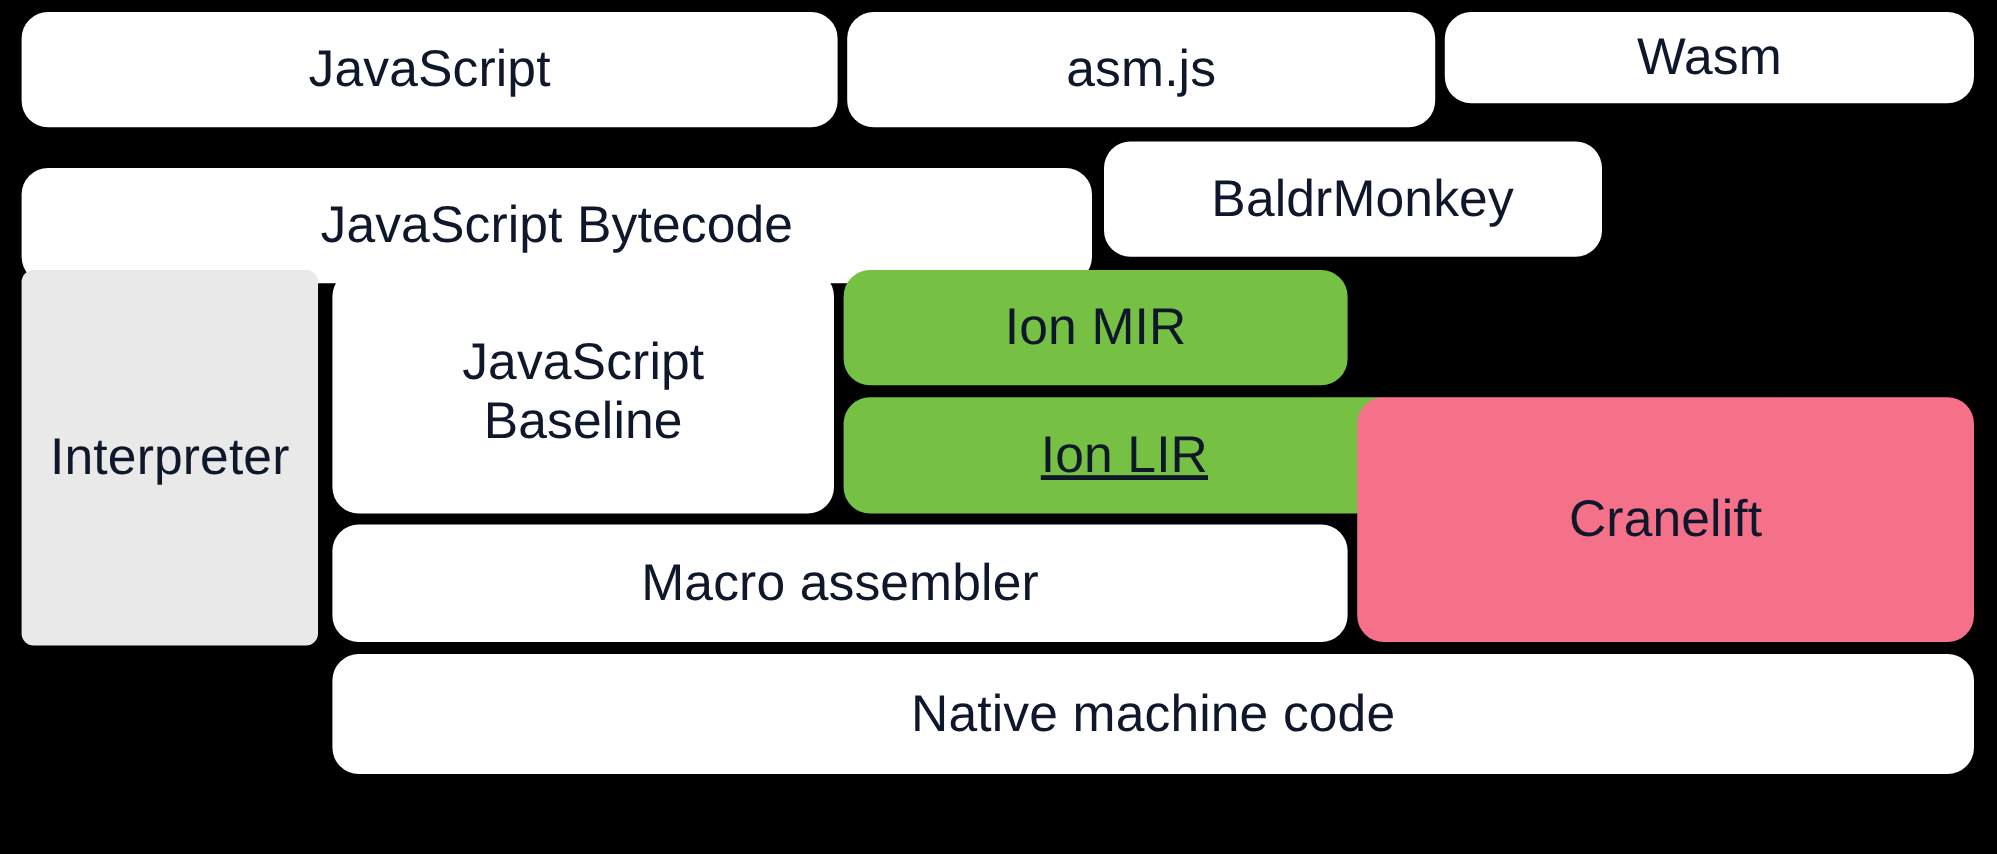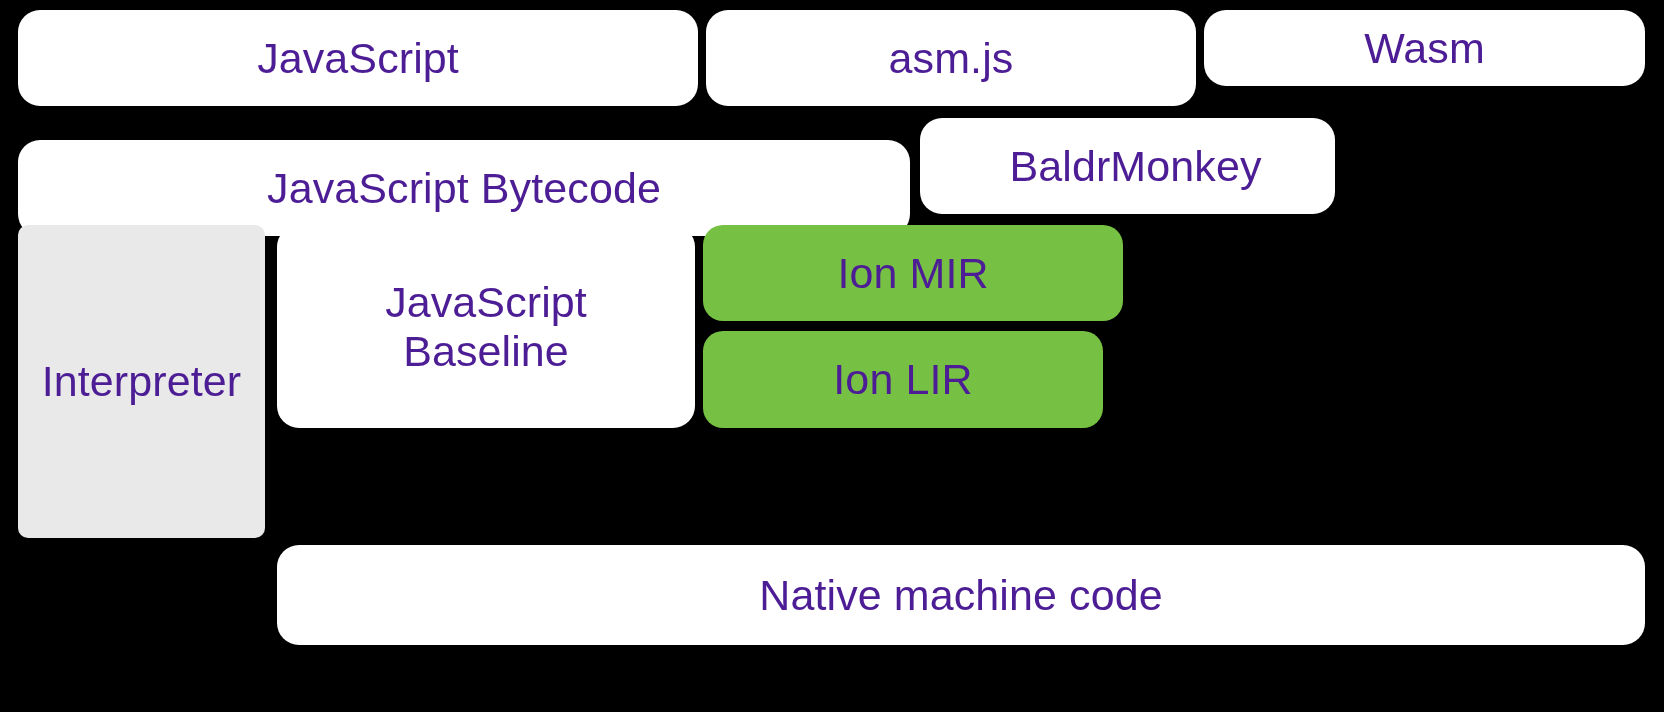--- a/index.html
+++ b/index.html
@@ -18,41 +18,43 @@
     overflow: hidden;
   }
   .node {
     position: absolute;
     box-sizing: border-box;
     display: flex;
     align-items: center;
     justify-content: center;
     text-align: center;
     border-radius: 22px;
-    color: #4c1d95;
+    color: #0f172a;
     font-size: 43px;
     line-height: 1.12;
     font-weight: 400;
     letter-spacing: 0.1px;
     white-space: pre-line;
     -webkit-font-smoothing: antialiased;
   }
   .fill-white  { background: #FFFFFF; }
   .fill-gray   { background: #E9E9E9; border-radius: 10px; }
-  .fill-green  { background: #76C043; border-radius: 20px; }
+  .fill-green  { background: #76C043; }
   .fill-pink   { background: #F57189; }
 </style>
 </head>
 <body>
 
 <div id="stage" style="background: rgb(0, 0, 0);">
     <div class="node fill-white" style="left: 18px; top: 10px; width: 680px; height: 96px;">JavaScript</div>
     <div class="node fill-white" style="left: 706px; top: 10px; width: 490px; height: 96px;">asm.js</div>
     <div class="node fill-white" style="left: 1204px; top: 10px; width: 441px; height: 76px;">Wasm</div>
     <div class="node fill-white" style="left: 18px; top: 118px; width: 892px; height: 96px; margin-top: 22px;">JavaScript Bytecode</div>
     <div class="node fill-white" style="left: 920px; top: 118px; width: 415px; height: 96px; padding-left: 16px;">BaldrMonkey</div>
     <div class="node fill-gray" style="left: 18px; top: 225px; width: 247px; height: 313px;">Interpreter</div>
     <div class="node fill-white" style="left: 277px; top: 225px; width: 418px; height: 203px;">JavaScript
 Baseline</div>
     <div class="node fill-green" style="left: 703px; top: 225px; width: 420px; height: 96px;">Ion MIR</div>
-    <div class="node fill-green" style="left: 703px; top: 331px; width: 400px; height: 97px;">Ion LIR</div>
+    <div class="node fill-green" style="left: 703px; top: 331px; width: 468px; height: 97px; text-decoration: underline;">Ion LIR</div>
+    <div class="node fill-pink" style="left: 1131px; top: 331px; width: 514px; height: 204px;">Cranelift</div>
+    <div class="node fill-white" style="left: 277px; top: 437px; width: 846px; height: 98px;">Macro assembler</div>
     <div class="node fill-white" style="left: 277px; top: 545px; width: 1368px; height: 100px;">Native machine code</div>
   </div>
 
 </body></html>

